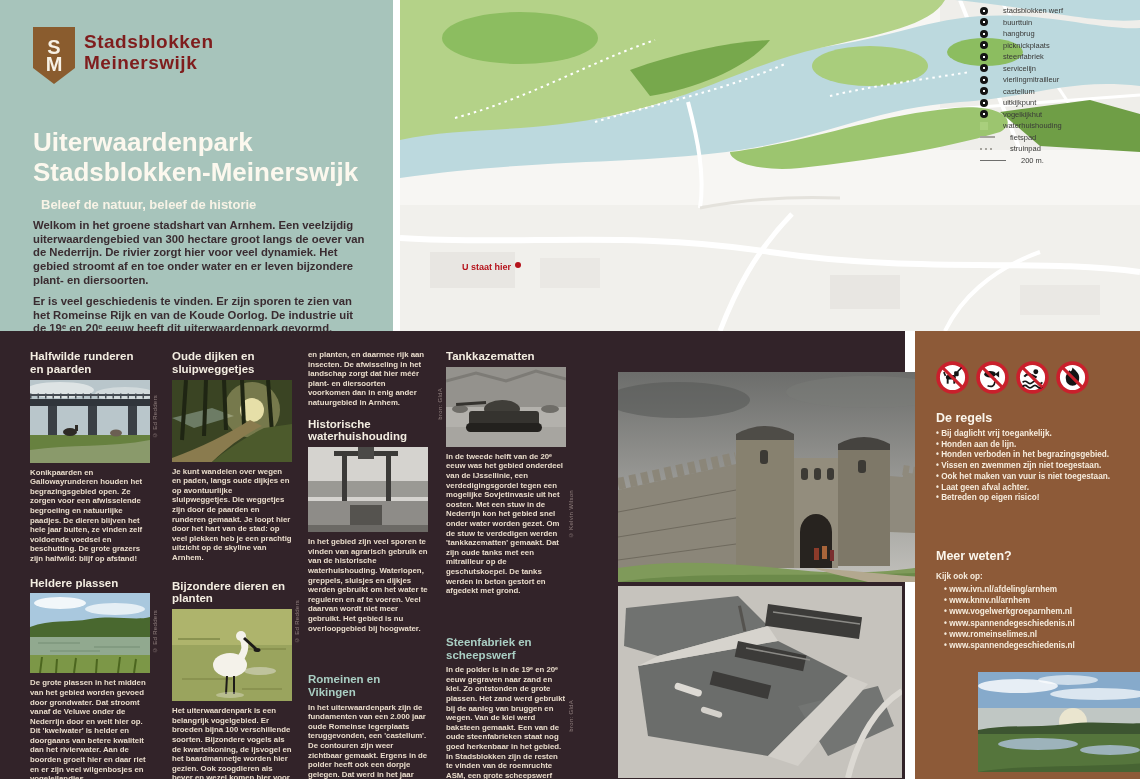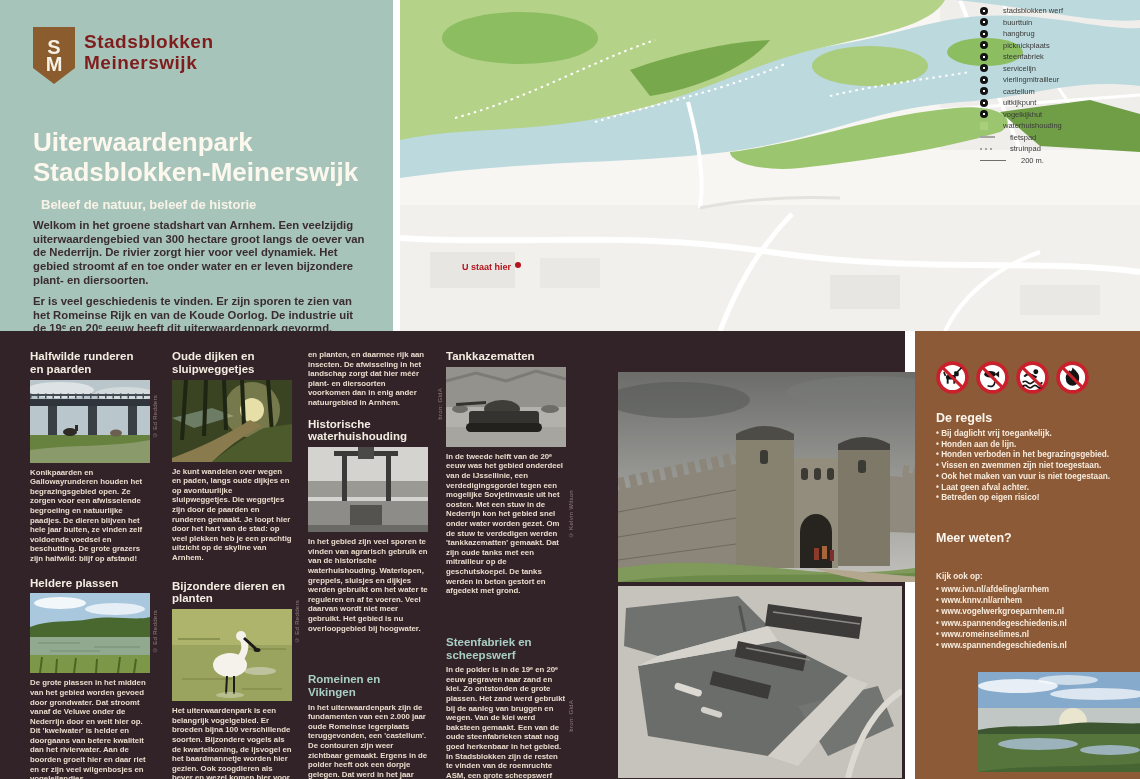--- a/index.html
+++ b/index.html
@@ -50,28 +50,28 @@
   .mt9{margin-top:9px;} .mt22{margin-top:22px;}
   .fig-castellum{position:absolute;left:578px;top:356px;width:322px;height:210px;}
   .fig-aerial{position:absolute;left:578px;top:570px;width:284px;height:192px;}
   .fig-castellum svg,.fig-aerial svg{display:block;width:100%;height:100%;}
   .credit{position:absolute;writing-mode:vertical-rl;transform:rotate(180deg);
       font-size:6px;color:#92807f;letter-spacing:.3px;}
   
   .prohib{position:absolute;left:936px;top:361px;display:flex;gap:7px;}
   .prohib svg{display:block;}
   .side-h{position:absolute;left:936px;color:#fbf6ec;font-weight:bold;font-size:12.5px;margin:0;}
-  .h-rules{top:411px;} .h-more{top:531px;}
+  .h-rules{top:411px;} .h-more{top:549px;}
   .side-list{position:absolute;left:936px;margin:0;padding:0;list-style:none;width:186px;}
   .side-list li{font-size:8.2px;line-height:10.7px;font-weight:bold;color:#f6ecdd;
       padding-left:7px;text-indent:-7px;}
   .side-list li::before{content:"• ";}
   .rules-list{top:429px;}
   .links-list{top:584px;}
-  .links-list li{line-height:11.2px;}
+  .links-list li{line-height:11.2px;margin-left:8px;}
   .service{position:absolute;left:936px;top:549px;width:186px;font-size:8.2px;line-height:11px;
       font-weight:bold;color:#f6ecdd;}
   .kijk{position:absolute;left:936px;top:572px;font-size:8.2px;font-weight:bold;color:#f6ecdd;}
   .side-photo{position:absolute;left:938px;top:656px;width:180px;height:100px;}
   .side-photo svg{display:block;width:100%;height:100%;}
 </style>
 </head>
 <body>
 
 <div class="poster">

